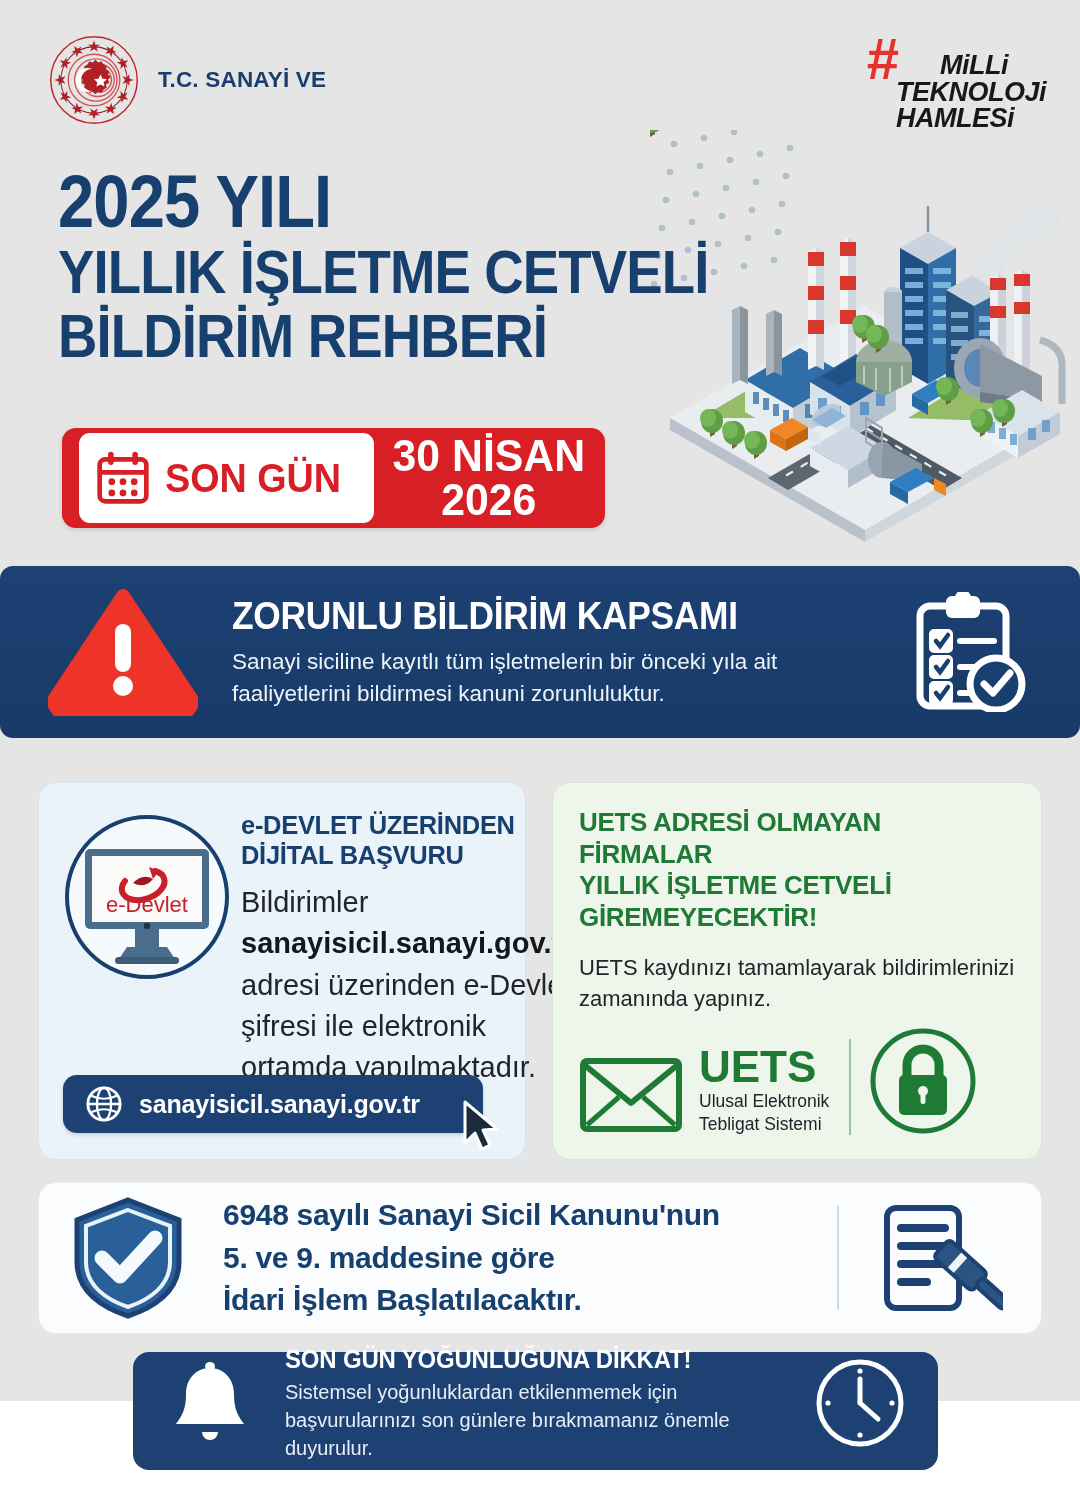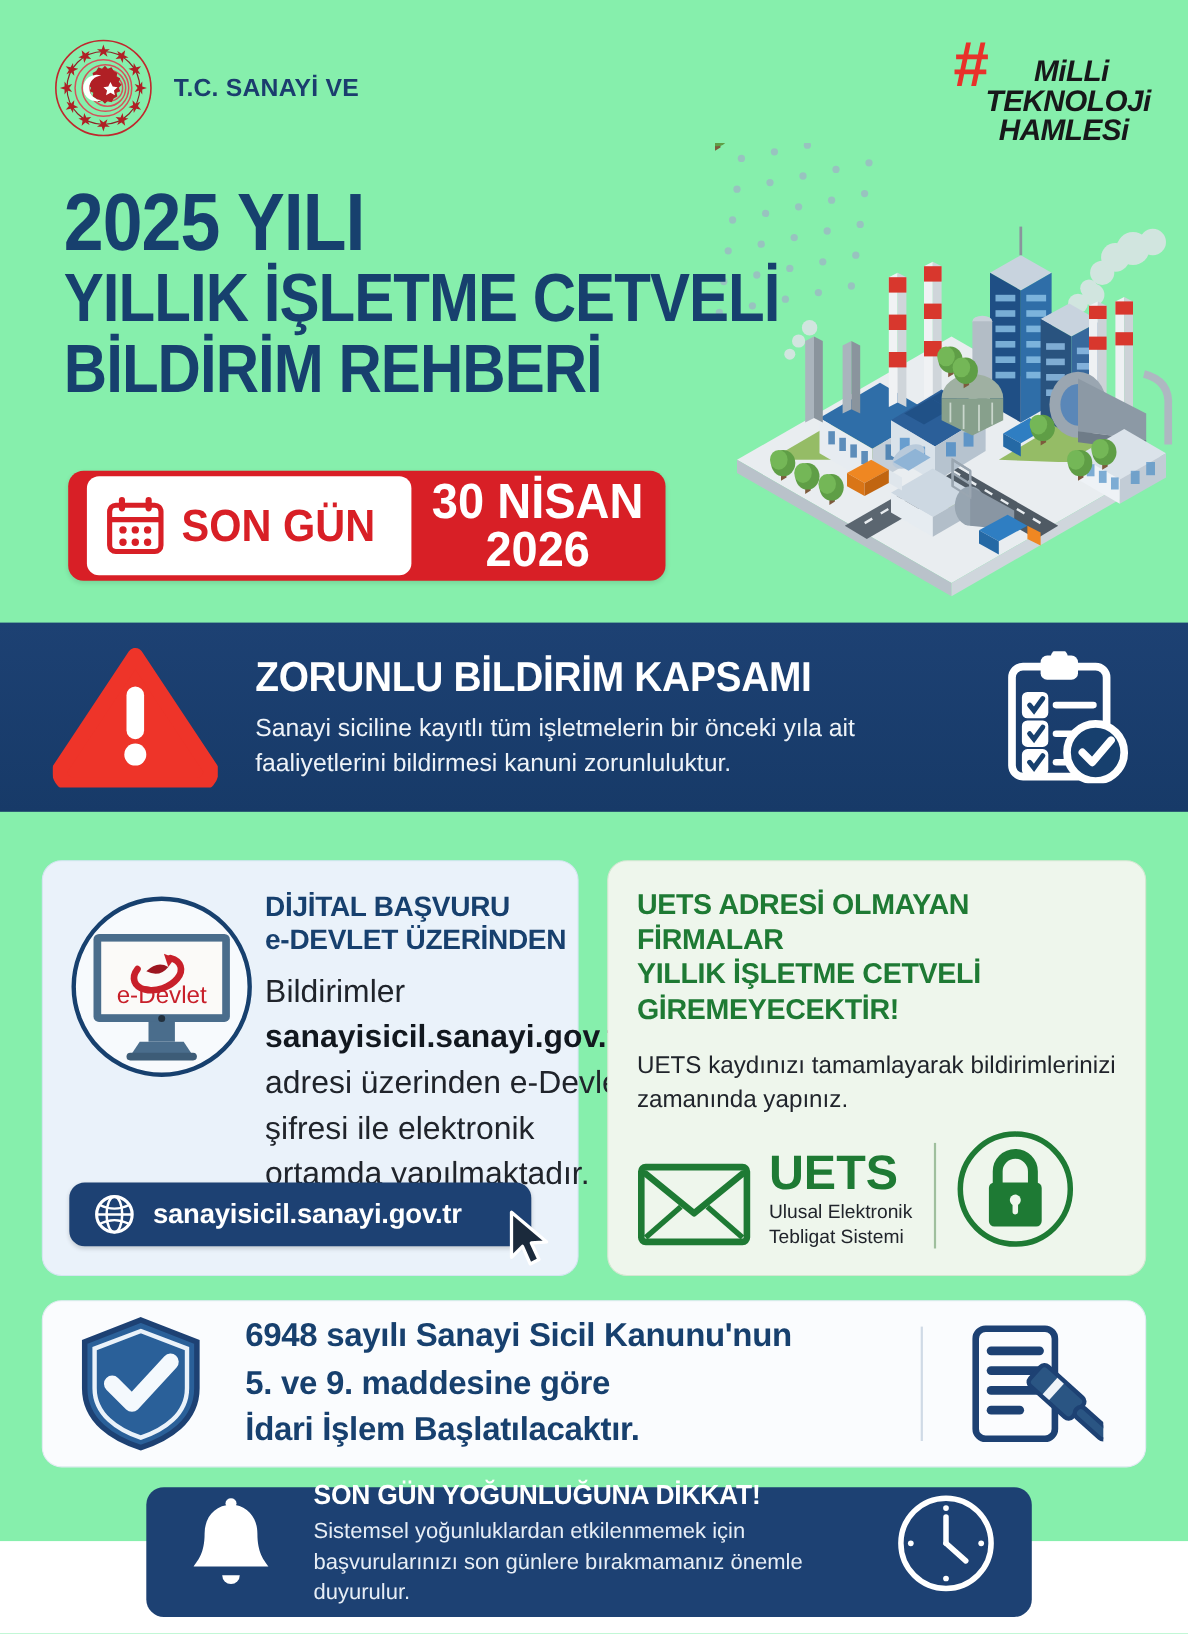--- a/index.html
+++ b/index.html
@@ -5,35 +5,35 @@
 <style>
   * { margin:0; padding:0; box-sizing:border-box; }
   html, body { width:1080px; height:1485px; }
   body {
     font-family:"Liberation Sans", sans-serif;
     background:#ffffff;
     position:relative;
     overflow:hidden;
     color:#1b3d6e;
   }
-  .page { position:relative; width:1080px; height:1401px; background:#86efac; }
+  .page { position:relative; width:1080px; height:1401px; background:#e5e5e5; }
 
   
   .ministry { position:absolute; left:48px; top:34px; display:flex; align-items:center; gap:18px; }
   .ministry-seal { width:92px; height:92px; flex:0 0 92px; }
   .ministry-text { font-weight:bold; font-size:22.5px; line-height:1.26; letter-spacing:.2px; color:#1b3d6e; }
 
   .mth { position:absolute; right:38px; top:36px; width:180px; text-align:left; }
   .mth-hash { font-size:58px; font-weight:bold; color:#e8312a; line-height:.8;
               font-style:italic; letter-spacing:-3px; display:block; margin-left:4px;}
   .mth-lines { margin-top:-30px; margin-left:34px; font-style:italic; font-weight:bold;
                color:#17181a; line-height:.98; letter-spacing:-.5px; }
   .mth-l1 { font-size:27px; display:block; margin-left:44px;}
   .mth-l2 { font-size:27px; display:block; }
-  .mth-l3 { font-size:27px; display:block; margin-left:12px;}
+  .mth-l3 { font-size:27px; display:block; margin-left:0;}
 
   
   .title-block { position:absolute; left:58px; top:168px; z-index:4; }
   .t-line { color:#17406e; font-weight:bold; letter-spacing:-1px;
             transform:scaleX(.88); transform-origin:left center; white-space:nowrap; }
   .t1 { font-size:74px; line-height:.92; }
   .t2 { font-size:62px; line-height:.96; margin-top:6px; }
   .t3 { font-size:62px; line-height:.96; margin-top:4px; }
 
   
@@ -49,21 +49,21 @@
                     line-height:.98; padding-right:6px; }
   .dl-d1 { font-size:45px; display:block; transform:scaleX(.95);}
   .dl-d2 { font-size:45px; display:block; transform:scaleX(.95);}
 
   
   .illus { position:absolute; right:0px; top:130px; width:430px; height:420px; z-index:2; }
 
   
   .band { position:absolute; left:0; top:566px; width:1080px; height:172px;
           background:linear-gradient(180deg,#1d4173 0%,#173a68 100%); display:flex;
-          align-items:center; padding:0 30px 0 48px; gap:26px; }
+          align-items:center; padding:0 30px 0 48px; gap:26px;border-radius:13px; }
   .warn-icon { width:150px; height:128px; flex:0 0 150px; }
   .band-text { flex:1; padding-left:8px; }
   .band-title { color:#ffffff; font-weight:bold; font-size:38px; letter-spacing:-.3px;
                 transform:scaleX(.93); transform-origin:left center; white-space:nowrap; }
   .band-p { color:#eef3f8; font-size:22.5px; line-height:1.42; margin-top:8px; }
   .clip-icon { width:128px; height:120px; flex:0 0 128px; margin-right:18px; }
 
   
   .cards { position:absolute; left:38px; top:782px; width:1004px; height:378px;
            display:flex; gap:26px; }
@@ -465,22 +465,22 @@
             <path d="M2 -16 l10 4 -6 8 z" fill="#c8202a"></path>
             <path d="M-14 0 q10 -10 20 -4 q-8 10 -20 4z" fill="#9c1620"></path>
           </g>
           <text x="88" y="103" text-anchor="middle" font-family="Liberation Sans, sans-serif" font-size="22" fill="#c8202a">e-Devlet</text>
           <rect x="76" y="120" width="24" height="18" fill="#4a6d8c"></rect>
           <circle cx="88" cy="117" r="3.2" fill="#22303d"></circle>
           <polygon points="60,150 116,150 108,138 68,138" fill="#4a6d8c"></polygon>
           <rect x="56" y="148" width="64" height="7" rx="3.5" fill="#3d5c77"></rect>
         </svg>
         <div class="edev-body">
+          <div class="edev-h">e-DEVLET ÜZERİNDEN</div>
           <div class="edev-h">DİJİTAL BAŞVURU</div>
-          <div class="edev-h">e-DEVLET ÜZERİNDEN</div>
           <div class="edev-p">
             <span>Bildirimler</span>
             <b>sanayisicil.sanayi.gov.tr</b>
             <span>adresi üzerinden e-Devlet şifresi ile elektronik ortamda yapılmaktadır.</span>
           </div>
         </div>
       </div>
       <div class="url-bar">
         <svg class="globe-icon" viewBox="0 0 40 40">
           <circle cx="20" cy="20" r="17" fill="none" stroke="#ffffff" stroke-width="3"></circle>

